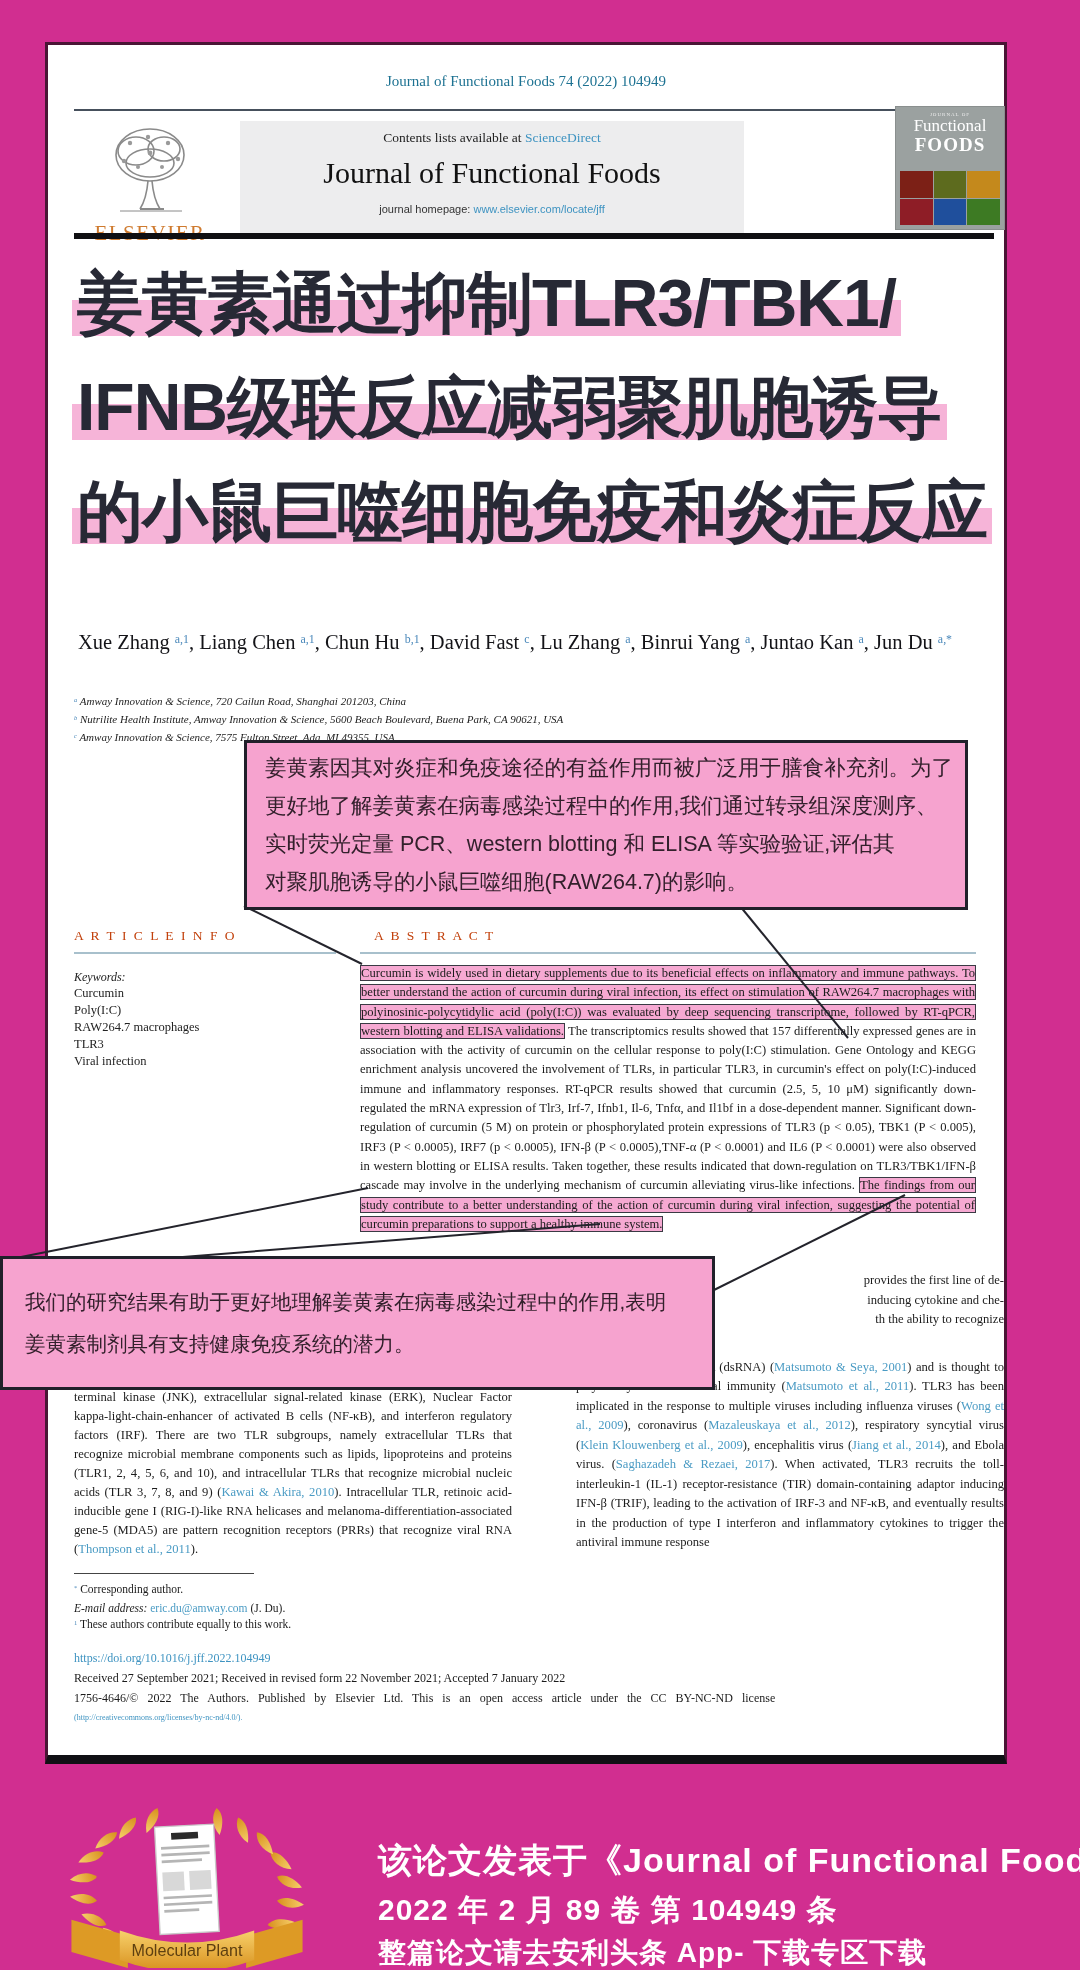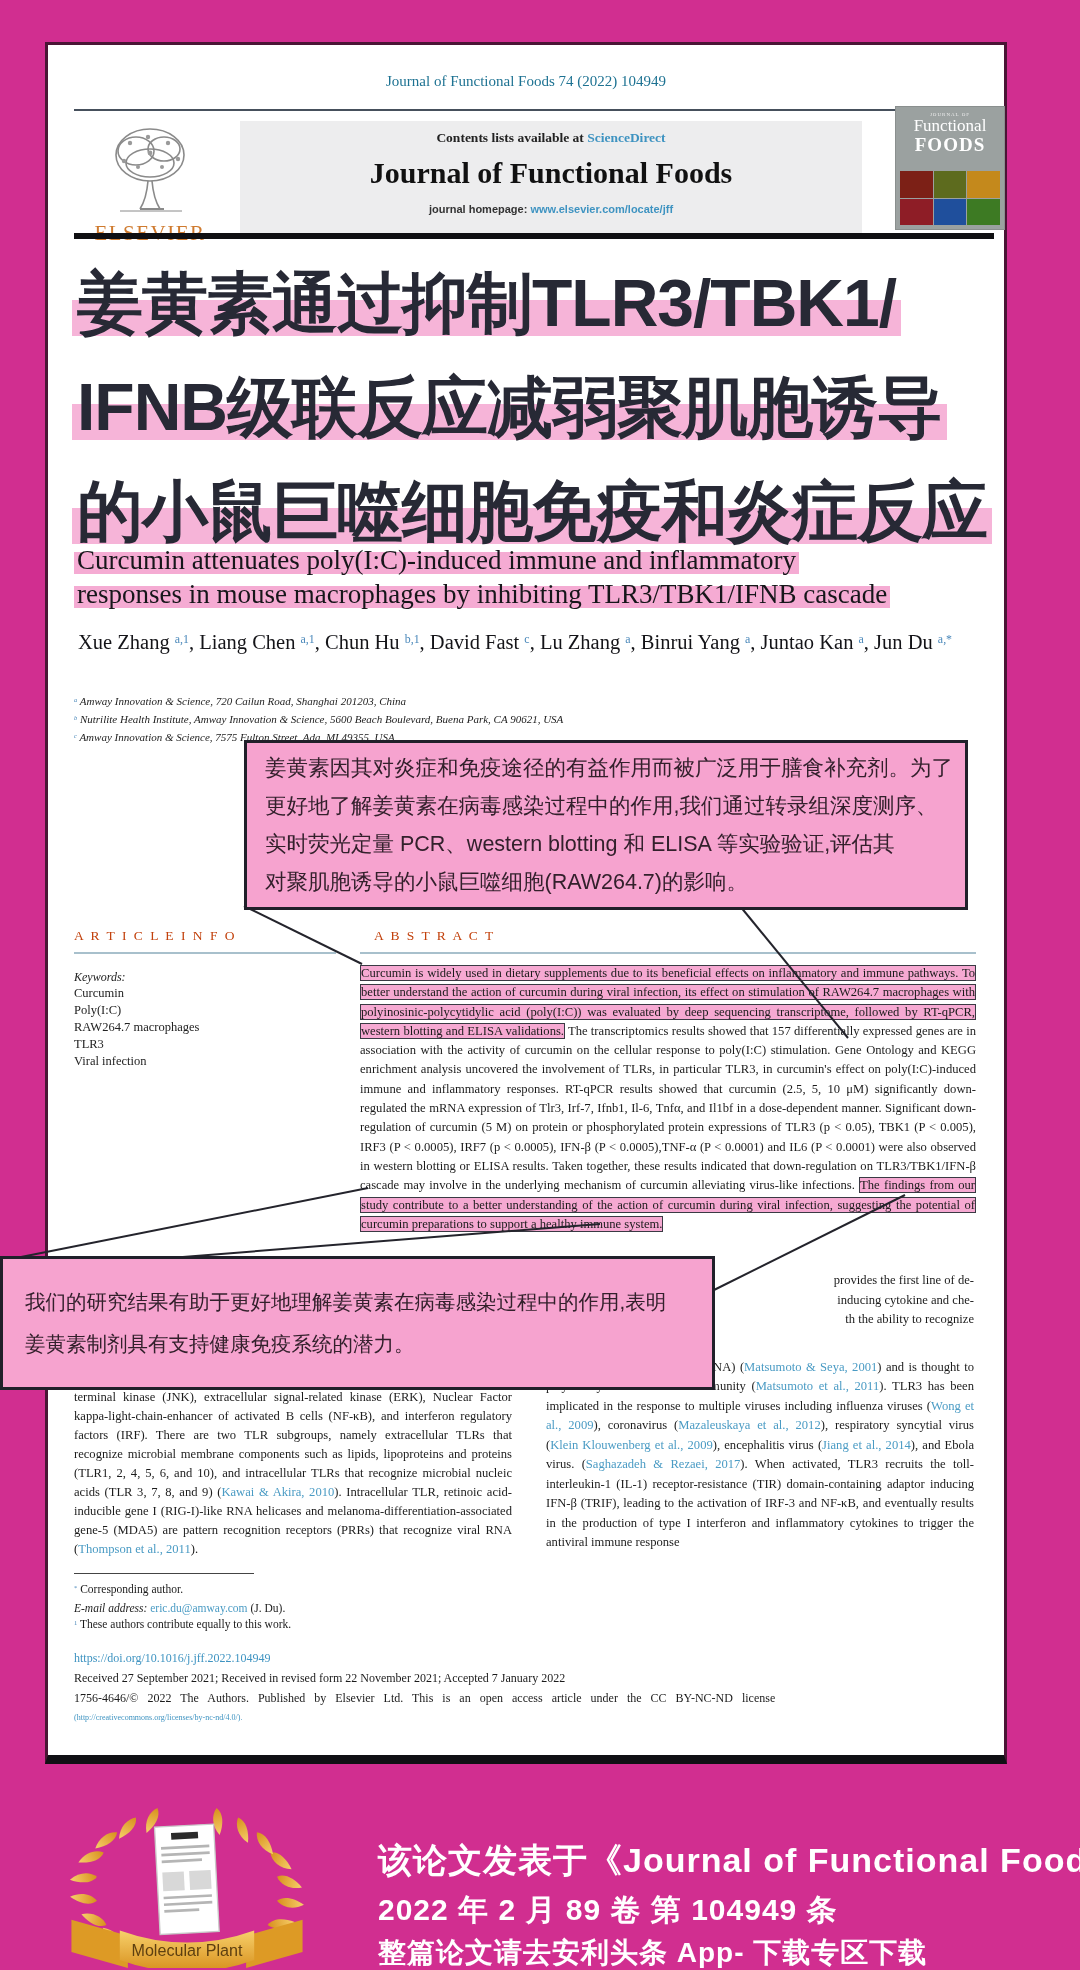--- a/index.html
+++ b/index.html
@@ -5,21 +5,21 @@
   html,body{margin:0;padding:0;background:#888;}
   .stage{position:relative;width:1080px;height:1970px;background:#d12e90;overflow:hidden;
          font-family:"Liberation Serif",serif;color:#1c1c1c;}
   
   .paper{position:absolute;left:45px;top:42px;width:962px;height:1722px;background:#ffffff;
          border:3px solid #4a1535;border-bottom:9px solid #101014;box-sizing:border-box;}
   .citation{position:absolute;top:28px;left:0;right:0;text-align:center;font-size:15px;color:#1d7292;}
   .hr1{position:absolute;top:64px;left:26px;right:26px;border-top:2px solid #46505c;}
   .logo-block{position:absolute;left:26px;top:78px;width:152px;text-align:center;}
   .elsevier-text{font-size:21px;color:#cf7a2e;letter-spacing:1.5px;margin-top:2px;}
-  .banner-box{position:absolute;left:192px;top:76px;width:622px;height:112px;background:#ededee;text-align:center;font-weight:bold;}
+  .banner-box{position:absolute;left:192px;top:76px;width:504px;height:112px;background:#ededee;text-align:center;}
   .contents-line{padding-top:9px;font-size:13.5px;color:#222;}
   .link{color:#3e93c1;}
   .banner-title{margin-top:10px;font-size:30px;color:#111;}
   .homepage-line{margin-top:13px;font-size:11px;font-family:"Liberation Sans",sans-serif;color:#333;}
   .cover{position:absolute;left:848px;top:62px;width:108px;height:122px;background:#9ba1a0;box-shadow:0 0 0 1px #8a8f8e;}
   .cover-small{font-size:5px;color:#eee;text-align:center;letter-spacing:1px;padding-top:5px;}
   .cover-t1{color:#fff;font-size:17px;text-align:center;line-height:1.05;}
   .cover-t2{color:#fff;font-size:19px;font-weight:bold;text-align:center;letter-spacing:1px;line-height:1;}
   .cover-grid{position:absolute;bottom:4px;left:4px;right:4px;height:54px;display:grid;
               grid-template-columns:1fr 1fr 1fr;grid-template-rows:1fr 1fr;gap:1px;}
@@ -43,21 +43,21 @@
   .abs-col{position:absolute;left:312px;top:883px;width:616px;}
   .col-head{font-size:13.5px;font-weight:normal;letter-spacing:2px;color:#c2410c;}
   .abs-head{padding-left:14px;}
   .col-rule{height:2px;background:#a8c0cc;margin-top:8px;}
   .kw-label{font-style:italic;font-size:12px;margin-top:16px;color:#222;}
   .kw-item{font-size:12.5px;line-height:17px;color:#222;}
   .abs-text{margin-top:10px;font-size:12.6px;line-height:19.3px;text-align:justify;color:#1b1b1b;}
   .hlb{background:#f6a9d2;border:1px solid #3a3a44;box-decoration-break:clone;-webkit-box-decoration-break:clone;}
   
   .body-left{position:absolute;left:26px;top:1324px;width:438px;font-size:12.6px;line-height:19px;text-align:justify;}
-  .body-right{position:absolute;left:498px;top:1226px;width:428px;font-size:12.6px;line-height:19.5px;}
+  .body-right{position:absolute;left:528px;top:1226px;width:428px;font-size:12.6px;line-height:19.5px;}
   .frag{text-align:right;}
   .body-right .para{margin-top:28px;text-align:justify;}
   
   .footnote-rule{position:absolute;left:26px;top:1528px;width:180px;border-top:1px solid #444;}
   .footnotes{position:absolute;left:26px;top:1536px;font-size:11.5px;line-height:16.5px;color:#1b1b1b;}
   .doi-line{position:absolute;left:26px;top:1606px;font-size:12px;}
   .received-line{position:absolute;left:26px;top:1626px;font-size:12px;color:#1b1b1b;}
   .rights-line{position:absolute;left:26px;top:1646px;right:12px;font-size:12px;color:#1b1b1b;word-spacing:6px;}
   .cc-line{position:absolute;left:26px;top:1668px;font-size:8px;}
   
@@ -135,24 +135,20 @@
     </div>
 
     <div class="rule-thick"></div>
 
     <div class="cn-title">
       <div><span class="cn-band">姜黄素通过抑制TLR3/TBK1/</span></div>
       <div><span class="cn-band">IFNB级联反应减弱聚肌胞诱导</span></div>
       <div><span class="cn-band">的小鼠巨噬细胞免疫和炎症反应</span></div>
     </div>
 
-    <div class="en-title">
-      <div><span class="en-band">Curcumin attenuates poly(I:C)-induced immune and inflammatory</span></div>
-      <div><span class="en-band">responses in mouse macrophages by inhibiting TLR3/TBK1/IFNB cascade</span></div>
-    </div>
 
     <div class="authors"><span>Xue Zhang </span><span class="sup">a,1</span><span>, Liang Chen </span><span class="sup">a,1</span><span>, Chun Hu </span><span class="sup">b,1</span><span>, David Fast </span><span class="sup">c</span><span>, Lu Zhang </span><span class="sup">a</span><span>, Binrui Yang </span><span class="sup">a</span><span>, Juntao Kan </span><span class="sup">a</span><span>, Jun Du </span><span class="sup">a,*</span></div>
 
     <div class="affils">
       <div><span class="sup">a</span><span> Amway Innovation &amp; Science, 720 Cailun Road, Shanghai 201203, China</span></div>
       <div><span class="sup">b</span><span> Nutrilite Health Institute, Amway Innovation &amp; Science, 5600 Beach Boulevard, Buena Park, CA 90621, USA</span></div>
       <div><span class="sup">c</span><span> Amway Innovation &amp; Science, 7575 Fulton Street, Ada, MI 49355, USA</span></div>
     </div>
 
     <div class="info-col">

